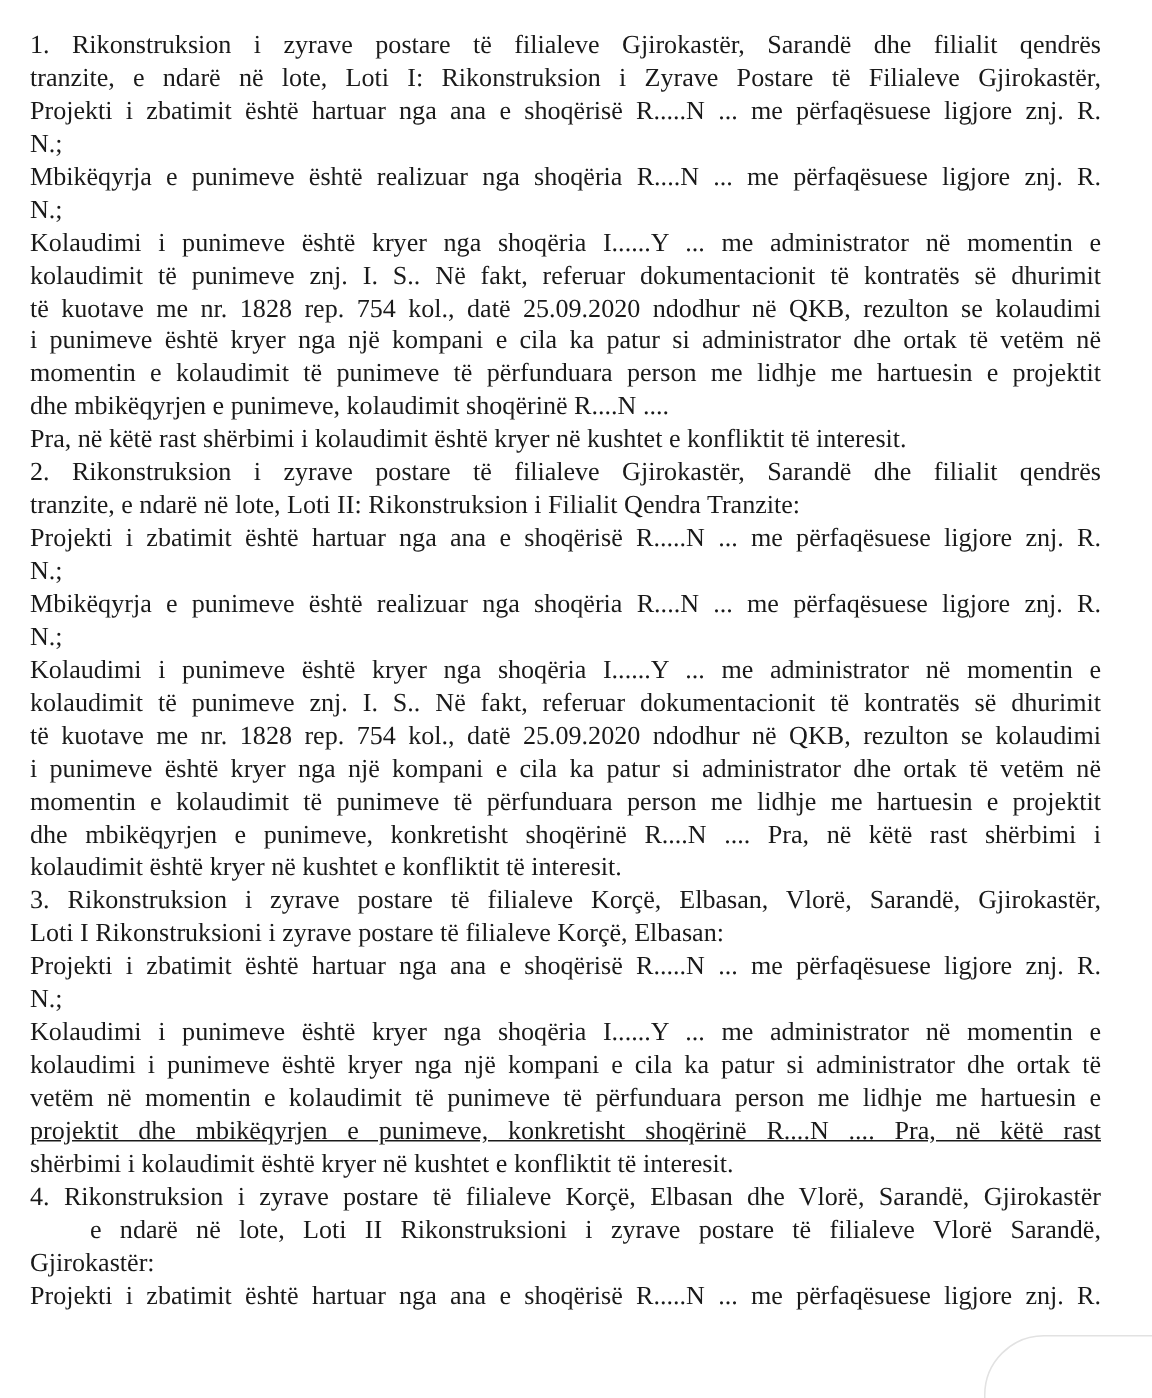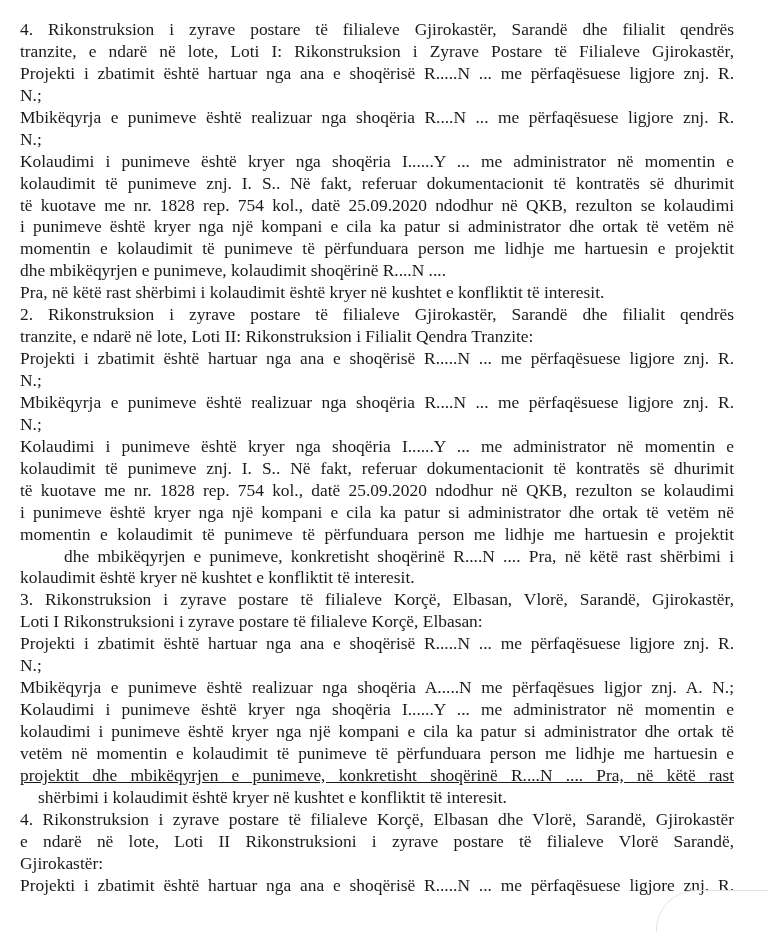--- a/index.html
+++ b/index.html
@@ -18,21 +18,21 @@
   .corner {
     position: absolute; right: -40px; bottom: -60px; width: 150px; height: 100px;
     border: 1px solid #e2e2e2; border-radius: 40px;
   }
 </style>
 </head>
 <body>
 
 <div class="page" id="page">
     <div>
-      <div class="line" style="white-space: normal; overflow: hidden;"><span>4. Rikonstruksion i zyrave postare të filialeve Gjirokastër, Sarandë dhe filialit qendrës</span></div>
+      <div class="line" style="white-space: normal; overflow: hidden;"><span>1. Rikonstruksion i zyrave postare të filialeve Gjirokastër, Sarandë dhe filialit qendrës</span></div>
       <div class="line" style="white-space: normal; overflow: hidden;"><span>tranzite, e ndarë në lote, </span><span class="u">Loti I: Rikonstruksion i Zyrave Postare të Filialeve Gjirokastër,</span></div>
       <div class="line" style="white-space: normal; overflow: hidden;"><span>Projekti i zbatimit është hartuar nga ana e shoqërisë R.....N ... me përfaqësuese ligjore znj. R.</span></div>
       <div class="line last" style="overflow: hidden;"><span>N.;</span></div>
       <div class="line" style="white-space: normal; overflow: hidden;"><span>Mbikëqyrja e punimeve është realizuar nga shoqëria R....N ... me përfaqësuese ligjore znj. R.</span></div>
       <div class="line last" style="overflow: hidden;"><span>N.;</span></div>
       <div class="line" style="white-space: normal; overflow: hidden;"><span>Kolaudimi i punimeve është kryer nga shoqëria I......Y ... me administrator në momentin e</span></div>
       <div class="line" style="white-space: normal; overflow: hidden;"><span>kolaudimit të punimeve znj. I. S.. Në fakt, referuar dokumentacionit të kontratës së dhurimit</span></div>
       <div class="line" style="white-space: normal; overflow: hidden;"><span>të kuotave me nr. 1828 rep. 754 kol., datë 25.09.2020 ndodhur në QKB, rezulton se kolaudimi</span></div>
       <div class="line" style="white-space: normal; overflow: hidden;"><span>i punimeve është kryer nga një kompani e cila ka patur si administrator dhe ortak të vetëm në</span></div>
       <div class="line" style="white-space: normal; overflow: hidden;"><span>momentin e kolaudimit të punimeve të përfunduara person me lidhje me hartuesin e projektit</span></div>
@@ -44,35 +44,34 @@
       <div class="line last" style="overflow: hidden;"><span>tranzite, e ndarë në lote, </span><span class="u">Loti II: Rikonstruksion i Filialit Qendra Tranzite:</span></div>
       <div class="line" style="white-space: normal; overflow: hidden;"><span>Projekti i zbatimit është hartuar nga ana e shoqërisë R.....N ... me përfaqësuese ligjore znj. R.</span></div>
       <div class="line last" style="overflow: hidden;"><span>N.;</span></div>
       <div class="line" style="white-space: normal; overflow: hidden;"><span>Mbikëqyrja e punimeve është realizuar nga shoqëria R....N ... me përfaqësuese ligjore znj. R.</span></div>
       <div class="line last" style="overflow: hidden;"><span>N.;</span></div>
       <div class="line" style="white-space: normal; overflow: hidden;"><span>Kolaudimi i punimeve është kryer nga shoqëria I......Y ... me administrator në momentin e</span></div>
       <div class="line" style="white-space: normal; overflow: hidden;"><span>kolaudimit të punimeve znj. I. S.. Në fakt, referuar dokumentacionit të kontratës së dhurimit</span></div>
       <div class="line" style="white-space: normal; overflow: hidden;"><span>të kuotave me nr. 1828 rep. 754 kol., datë 25.09.2020 ndodhur në QKB, rezulton se kolaudimi</span></div>
       <div class="line" style="white-space: normal; overflow: hidden;"><span>i punimeve është kryer nga një kompani e cila ka patur si administrator dhe ortak të vetëm në</span></div>
       <div class="line" style="white-space: normal; overflow: hidden;"><span>momentin e kolaudimit të punimeve të përfunduara person me lidhje me hartuesin e projektit</span></div>
-      <div class="line" style="white-space: normal; overflow: hidden; margin-left: 44px;"><span>dhe mbikëqyrjen e punimeve, konkretisht shoqërinë R....N .... Pra, në këtë rast shërbimi i</span></div>
+      <div class="line" style="white-space: normal; overflow: hidden;"><span>dhe mbikëqyrjen e punimeve, konkretisht shoqërinë R....N .... Pra, në këtë rast shërbimi i</span></div>
       <div class="line last" style="overflow: hidden;"><span>kolaudimit është kryer në kushtet e konfliktit të interesit.</span></div>
     </div>
     <div>
       <div class="line" style="white-space: normal; overflow: hidden;"><span>3. Rikonstruksion i zyrave postare të filialeve Korçë, Elbasan, Vlorë, Sarandë, Gjirokastër,</span></div>
       <div class="line last" style="overflow: hidden;"><span class="u">Loti I Rikonstruksioni i zyrave postare të filialeve Korçë, Elbasan:</span></div>
       <div class="line" style="white-space: normal; overflow: hidden;"><span>Projekti i zbatimit është hartuar nga ana e shoqërisë R.....N ... me përfaqësuese ligjore znj. R.</span></div>
       <div class="line last" style="overflow: hidden;"><span>N.;</span></div>
-      <div class="line" style="white-space: normal; overflow: hidden;"><span>Mbikëqyrja e punimeve është realizuar nga shoqëria A.....N me përfaqësues ligjor znj. A. N.;</span></div>
       <div class="line" style="white-space: normal; overflow: hidden;"><span>Kolaudimi i punimeve është kryer nga shoqëria I......Y ... me administrator në momentin e</span></div>
       <div class="line" style="white-space: normal; overflow: hidden;"><span>kolaudimi i punimeve është kryer nga një kompani e cila ka patur si administrator dhe ortak të</span></div>
       <div class="line" style="white-space: normal; overflow: hidden;"><span>vetëm në momentin e kolaudimit të punimeve të përfunduara person me lidhje me hartuesin e</span></div>
       <div class="line" style="white-space: normal; overflow: hidden; text-decoration: underline;"><span>projektit dhe mbikëqyrjen e punimeve, konkretisht shoqërinë R....N .... Pra, në këtë rast</span></div>
-      <div class="line last" style="overflow: hidden; margin-left: 18px;"><span>shërbimi i kolaudimit është kryer në kushtet e konfliktit të interesit.</span></div>
+      <div class="line last" style="overflow: hidden;"><span>shërbimi i kolaudimit është kryer në kushtet e konfliktit të interesit.</span></div>
     </div>
     <div>
       <div class="line" style="white-space: normal; overflow: hidden;"><span>4. Rikonstruksion i zyrave postare të filialeve Korçë, Elbasan dhe Vlorë, Sarandë, Gjirokastër</span></div>
-      <div class="line" style="white-space: normal; overflow: hidden;"><span>e ndarë në lote, </span><span class="u">Loti II Rikonstruksioni i zyrave postare të filialeve Vlorë Sarandë,</span></div>
+      <div class="line" style="white-space: normal; overflow: hidden; margin-left: 40px;"><span>e ndarë në lote, </span><span class="u">Loti II Rikonstruksioni i zyrave postare të filialeve Vlorë Sarandë,</span></div>
       <div class="line last" style="overflow: hidden;"><span class="u">Gjirokastër:</span></div>
       <div class="line" style="white-space: normal; overflow: hidden;"><span>Projekti i zbatimit është hartuar nga ana e shoqërisë R.....N ... me përfaqësuese ligjore znj. R.</span></div>
     </div>
   </div>
 <div class="corner"></div>
 
 </body></html>

